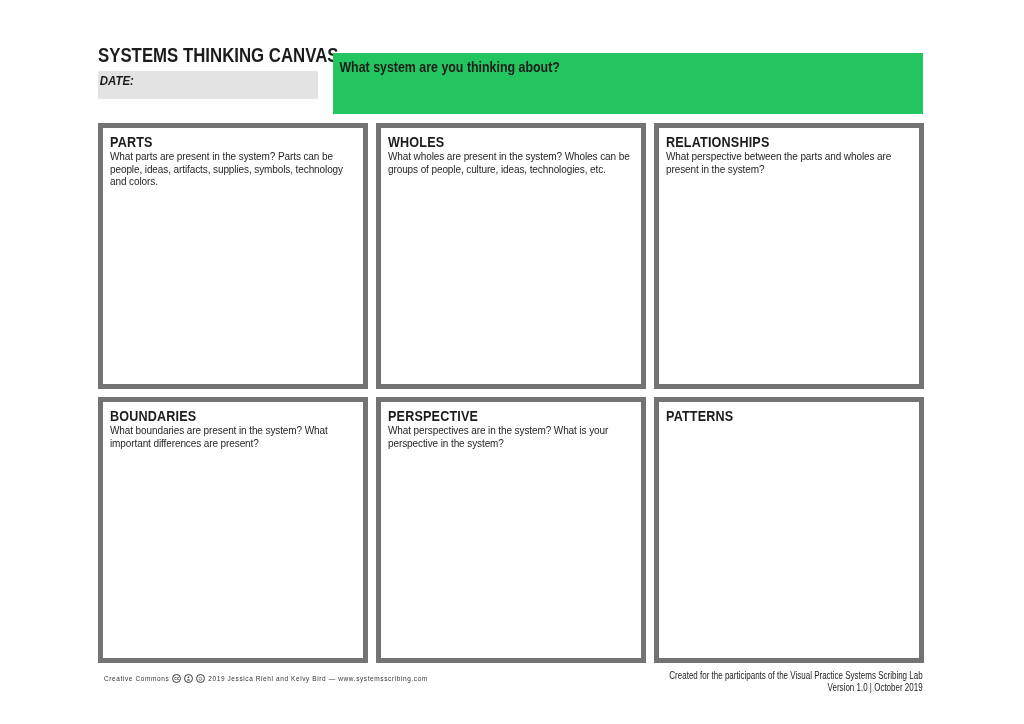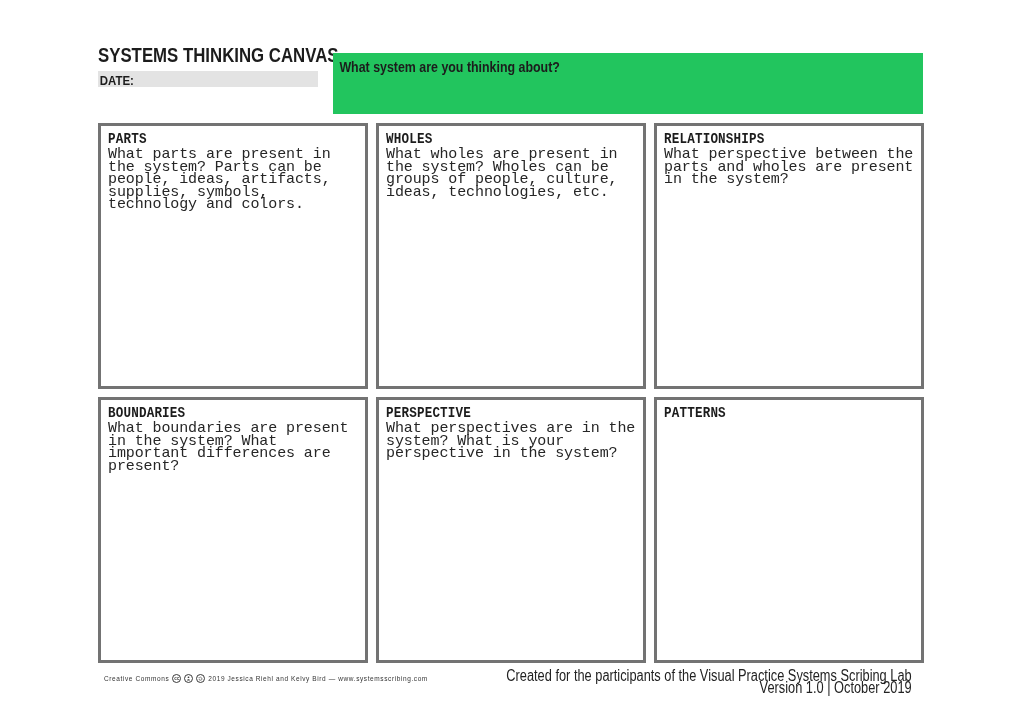--- a/index.html
+++ b/index.html
@@ -23,22 +23,23 @@
     letter-spacing: 0px;
     white-space: nowrap;
     transform: scaleX(0.80);
     transform-origin: 0 0;
     color: #1c1c1c;
   }
   .field-bar {
     position: absolute;
     left: 98px;
     width: 220px;
-    height: 16px;
+    height: 28px;
     background: #e3e3e3;
+    font-style: italic;
   }
   .field-bar.date    { top: 71px; }
   .field-bar.version { top: 95px; }
   .field-bar .field-label {
     font-weight: bold;
     font-size: 13.5px;
     line-height: 19px;
     padding-left: 2px;
     white-space: nowrap;
     transform: scaleX(0.85);
@@ -67,41 +68,40 @@
   .grid {
     position: absolute;
     left: 98px;
     top: 123px;
     display: grid;
     grid-template-columns: repeat(3, 270px);
     grid-template-rows: 266px 266px;
     gap: 8px;
   }
   .cell {
-    border: 3px solid #737373;
+    border: 5px solid #737373;
     background: #ffffff;
     box-sizing: border-box;
     padding: 4px 7px 8px 7px;
     position: relative;
-    font-family: Liberation Mono, monospace;
   }
   .cell .box-heading {
     margin: 0;
     font-size: 15px;
     font-weight: bold;
     letter-spacing: 0.2px;
     white-space: nowrap;
     transform: scaleX(0.84);
     transform-origin: 0 50%;
     color: #1c1c1c;
     line-height: 19px;
   }
   .cell .box-description {
     margin: 0;
-    font-size: 15px;
+    font-size: 10px;
     line-height: 12.5px;
     letter-spacing: -0.1px;
     color: #262626;
     max-width: 256px;
   }
   .write-area {
     position: absolute;
     left: 0; right: 0;
     top: 48px; bottom: 0;
   }
@@ -130,24 +130,24 @@
     align-items: center;
     justify-content: center;
     font-size: 4.5px;
     font-weight: bold;
     letter-spacing: 0;
     color: #3a3a3a;
     flex: 0 0 auto;
   }
   .footer-right {
     position: absolute;
-    right: 112px;
+    right: 101px;
     top: 670px;
     text-align: right;
-    font-size: 16px;
+    font-size: 10px;
     line-height: 11.5px;
     color: #222222;
   }
   .footer-right .cr-line {
     white-space: nowrap;
     transform: scaleX(0.80);
     transform-origin: 100% 50%;
   }
 </style>
 </head>

